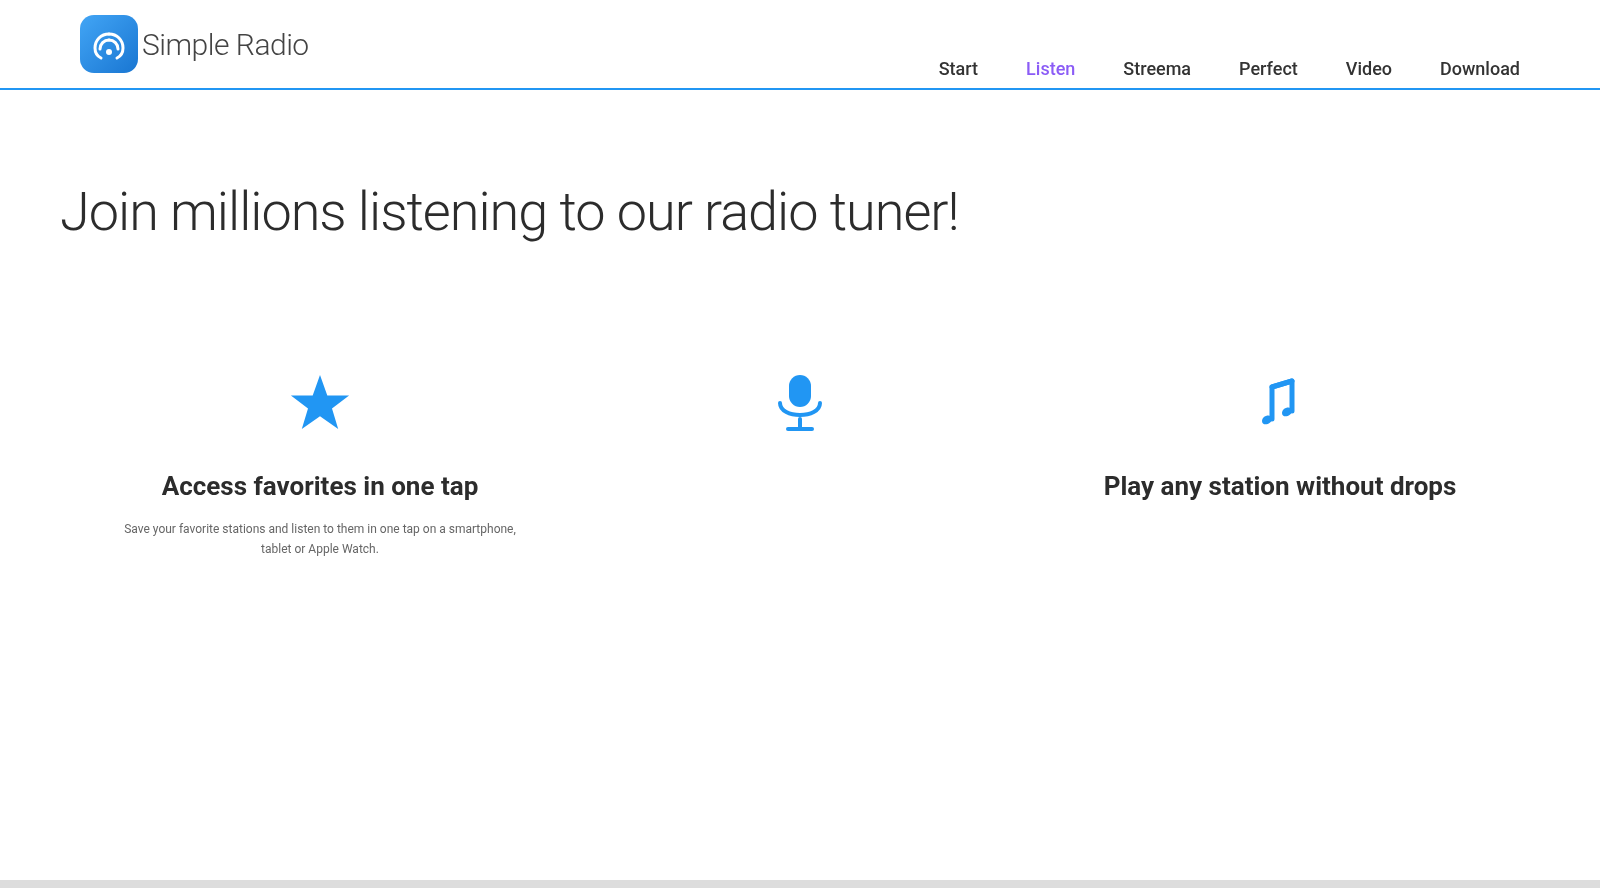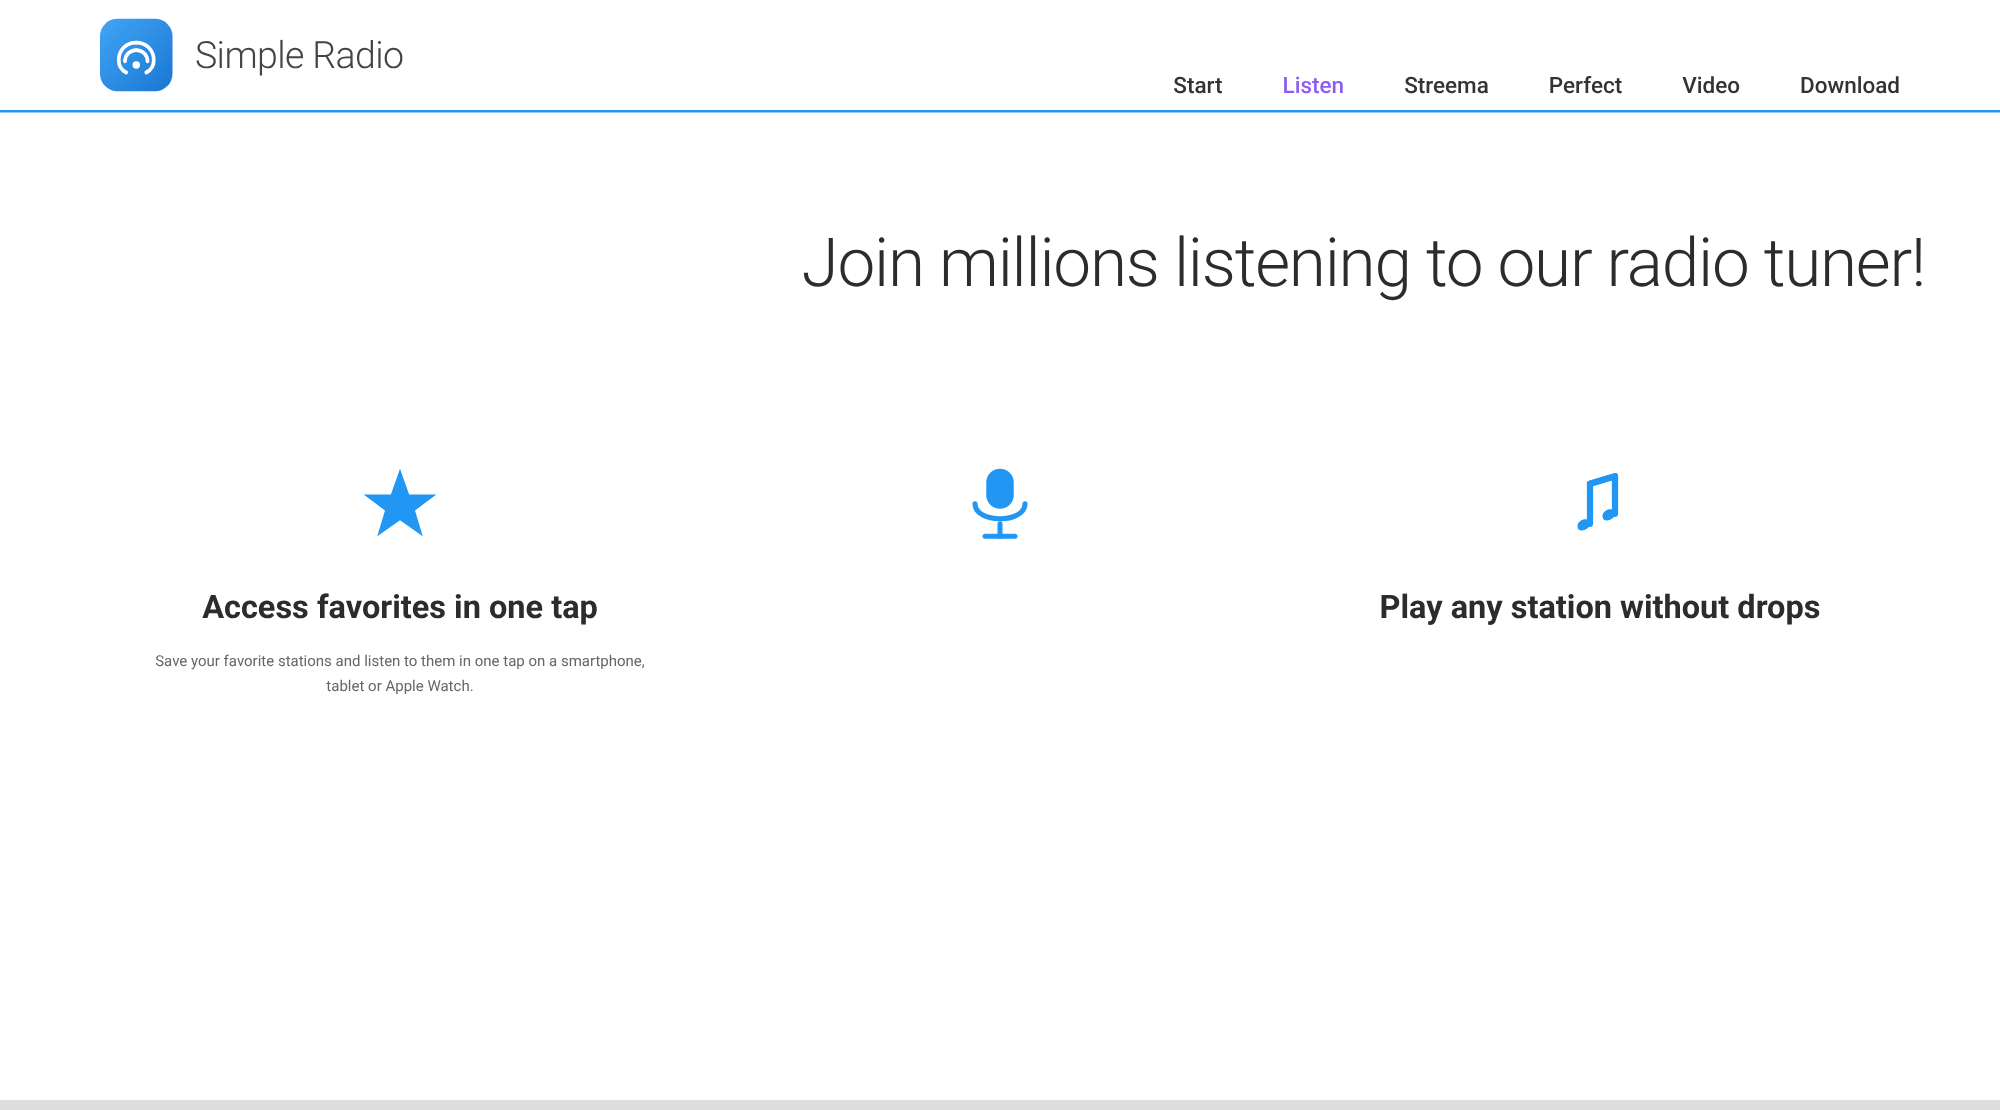--- a/index.html
+++ b/index.html
@@ -23,21 +23,21 @@
       justify-content: space-between;
       padding: 0 80px;
       height: 90px;
       background: #fff;
       border-bottom: 2px solid #2196F3;
     }
 
     .logo-area {
       display: flex;
       align-items: center;
-      gap: 18px;
+      gap: 4px;
     }
 
     .logo-icon {
       width: 58px;
       height: 58px;
       background: linear-gradient(135deg, #42A5F5, #1976D2);
       border-radius: 14px;
       display: flex;
       align-items: center;
       justify-content: center;
@@ -70,23 +70,22 @@
       cursor: pointer;
       margin-top: 48px;
     }
 
     .nav-item.active {
       color: #8b5cf6;
     }
 
     
     .hero {
-      text-align: right;
+      text-align: left;
       padding: 90px 60px 40px;
-      margin-left: 44px;
     }
 
     .hero-title {
       font-size: 54px;
       font-weight: 300;
       color: #2c2c2c;
       letter-spacing: -1px;
       margin-bottom: 80px;
     }
 

